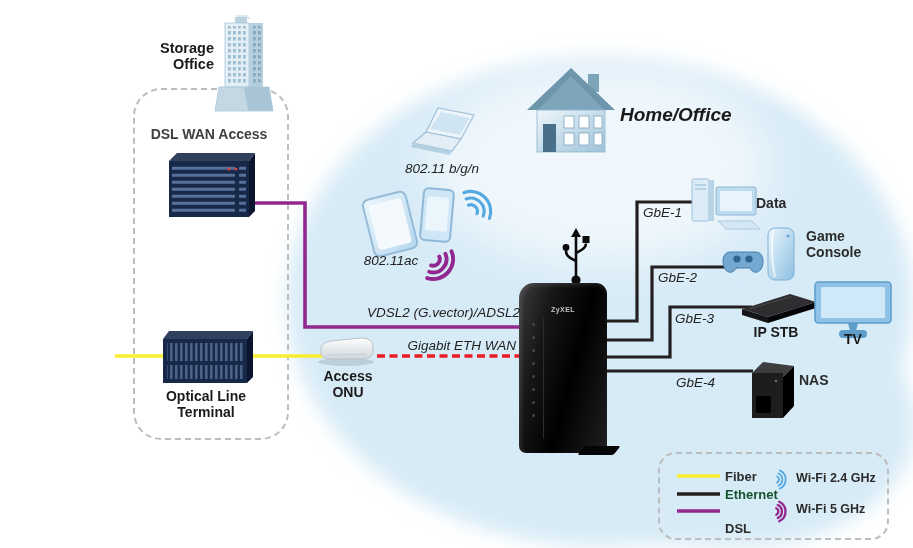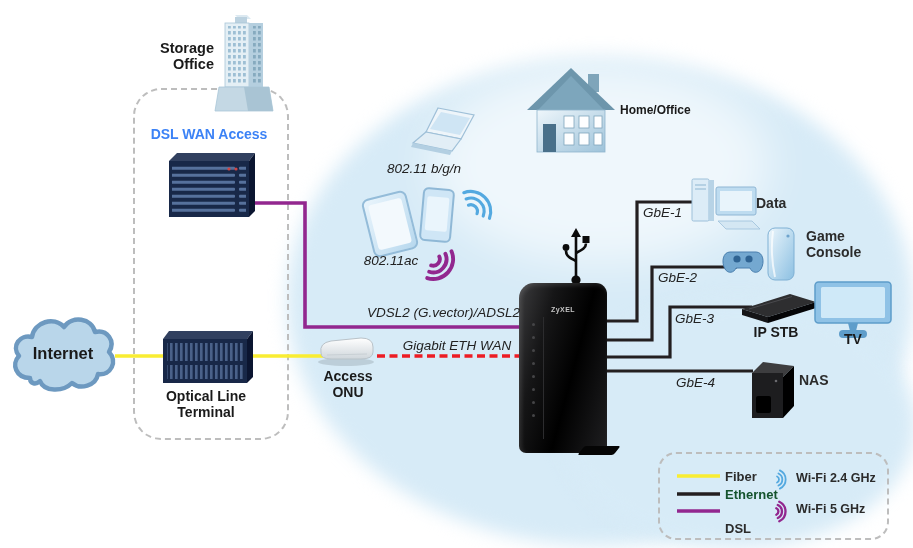--- a/index.html
+++ b/index.html
@@ -11,21 +11,21 @@
   .blob1{left:287px;top:56px;width:626px;height:490px;background:#d7ebf7;}
   .blob2{left:560px;top:300px;width:356px;height:248px;background:#d7ebf7;}
   .blob3{left:430px;top:64px;width:340px;height:200px;background:rgba(255,255,255,.6);filter:blur(22px);}
   
   .dashed-box{position:absolute;border:2.5px dashed #bdbdbd;background:transparent;z-index:1;}
   
   svg.lines{position:absolute;left:0;top:0;z-index:1;}
   .z2{z-index:2;}
   
   .lbl{position:absolute;z-index:3;font-weight:bold;font-size:14px;line-height:1.12;}
-  .lbl-blue{color:#3b82f6;}
+  .lbl-blue{color:#404040;}
   .lbl-it{position:absolute;z-index:3;font-style:italic;font-weight:500;font-size:13.5px;color:#222;}
   .pre{white-space:pre-line;}
   .tc{text-align:center;}
   .tr{text-align:right;}
   
   .router{position:absolute;left:519px;top:283px;width:88px;height:170px;z-index:2;
     background:linear-gradient(105deg,#3c3c3e 0%,#161617 28%,#000 58%,#1f1f21 100%);
     border-radius:15px 11px 7px 7px;box-shadow:inset 2px 2px 5px rgba(255,255,255,.14);}
   .router-brand{position:absolute;left:0;right:0;top:23px;text-align:center;font-size:7px;
     font-weight:bold;letter-spacing:.4px;color:#c4c4c4;}
@@ -61,28 +61,20 @@
   <svg class="lines" width="913" height="548">
     <path d="M115,356 H340" fill="none" stroke-width="3.5" stroke="#f9ed32"></path>
     <path d="M253,203 H305 V327 H522" fill="none" stroke-width="3.6" stroke="#92278f"></path>
     <path d="M377,356 H523" fill="none" stroke-width="3.6" stroke-dasharray="8 4.5" stroke="#ed1c24"></path>
     <path d="M604,321 H637 V202 H697" fill="none" stroke-width="3.2" stroke="#231f20"></path>
     <path d="M604,340 H652 V267 H737" fill="none" stroke-width="3.2" stroke="#231f20"></path>
     <path d="M604,357 H670 V307 H752" fill="none" stroke-width="3.2" stroke="#231f20"></path>
     <path d="M604,371 H753" fill="none" stroke-width="3.2" stroke="#231f20"></path>
   </svg>
 
-  <div class="abs z2" style="left:8px;top:308px;width:110px;height:92px;">
-    <svg width="110" height="92" viewBox="0 0 110 92">
-      <path d="M22,70 C8,70 3,56 11,48 C3,38 12,26 24,29 C26,14 46,8 56,19 C64,7 84,10 87,24
-               C99,21 108,33 101,44 C110,53 103,68 90,66 C88,78 72,82 64,75 C55,84 36,84 32,73
-               C28,77 22,76 22,70 Z" fill="#b9d6ea" stroke="#6d99c0" stroke-width="4.5" stroke-linejoin="round"></path>
-    </svg>
-    <div class="lbl tc" style="left:0;right:0;top:36px;font-size:16.5px;">Internet</div>
-  </div>
 
   <div class="lbl tr pre" style="left:138px;top:40px;width:76px;font-size:14.5px;">Storage
 Office</div>
   <div class="abs z2" style="left:213px;top:13px;">
     <svg width="62" height="106" viewBox="0 0 62 106">
       <defs>
         <pattern id="bw" width="5" height="6" patternUnits="userSpaceOnUse">
             <rect width="2.8" height="3.5" fill="#9dbfd4"></rect>
           </pattern>
         <pattern id="bw2" width="5" height="6" patternUnits="userSpaceOnUse">
@@ -144,31 +136,31 @@
         </linearGradient>
       </defs>
       <ellipse cx="31" cy="29" rx="28" ry="4" fill="rgba(0,0,0,0.12)"></ellipse>
       <path d="M6,20 Q4,10 16,8 L46,5 Q58,5 58,14 L58,19 Q58,26 46,26 L16,26 Q6,26 6,20 Z" fill="url(#onuGrad)" stroke="#b9c2c8" stroke-width="1"></path>
       <line x1="12" y1="22" x2="52" y2="21" stroke="#c8cfd4" stroke-width="1.2"></line>
     </svg>
   </div>
   <div class="lbl tc" style="left:306px;top:369px;width:84px;">Access ONU</div>
 
   <div class="lbl-it tr" style="left:352px;top:305px;width:168px;">VDSL2 (G.vector)/ADSL2</div>
-  <div class="lbl-it tr" style="left:398px;top:338px;width:118px;text-align:center;">Gigabit ETH WAN</div>
+  <div class="lbl-it tr" style="left:398px;top:338px;width:118px;">Gigabit ETH WAN</div>
 
   <div class="abs z2" style="left:408px;top:106px;">
     <svg width="74" height="54" viewBox="0 0 74 54">
       <polygon points="30,2 66,9 53,33 18,26" fill="#eef5fa" stroke="#9fc0d8" stroke-width="1.2"></polygon>
       <polygon points="33,6 62,12 52,29 22,23" fill="#cfe5f4"></polygon>
       <polygon points="18,26 53,33 44,45 5,37" fill="#e2eef6" stroke="#9fc0d8" stroke-width="1.2"></polygon>
       <polygon points="5,37 44,45 42,49 3,41" fill="#b3cfe2"></polygon>
     </svg>
   </div>
-  <div class="lbl-it tc" style="left:374px;top:161px;width:100px;">802.11 b/g/n</div>
+  <div class="lbl-it tc" style="left:392px;top:161px;width:100px;">802.11 b/g/n</div>
   <div class="abs z2" style="left:464px;top:175px;transform:rotate(-45deg);">
     <svg width="30" height="58" viewBox="0 0 24 48">
       <g fill="none" stroke-linecap="round" stroke-width="2.6" stroke="#54a9e0">
         <path d="M6.3,19 A5.5,5.5 0 0 1 6.3,29"></path>
         <path d="M8.6,14 A11,11 0 0 1 8.6,34"></path>
         <path d="M10.9,9 A16.5,16.5 0 0 1 10.9,39"></path>
       </g>
     </svg>
   </div>
 
@@ -199,21 +191,21 @@
       <rect x="13" y="48" width="68" height="42" fill="url(#houseGrad)" stroke="#8fb4cc" stroke-width="0.8"></rect>
       <rect x="40" y="54" width="10" height="12" fill="#fdfeff" stroke="#7fa5bc" stroke-width="0.8"></rect>
       <rect x="55" y="54" width="10" height="12" fill="#fdfeff" stroke="#7fa5bc" stroke-width="0.8"></rect>
       <rect x="70" y="54" width="8" height="12" fill="#fdfeff" stroke="#7fa5bc" stroke-width="0.8"></rect>
       <rect x="40" y="71" width="10" height="12" fill="#fdfeff" stroke="#7fa5bc" stroke-width="0.8"></rect>
       <rect x="55" y="71" width="10" height="12" fill="#fdfeff" stroke="#7fa5bc" stroke-width="0.8"></rect>
       <rect x="70" y="71" width="8" height="12" fill="#fdfeff" stroke="#7fa5bc" stroke-width="0.8"></rect>
       <rect x="19" y="62" width="13" height="28" fill="#49708a"></rect>
     </svg>
   </div>
-  <div class="lbl" style="left:620px;top:104px;width:110px;font-size:12px;">Home/Office</div>
+  <div class="lbl" style="left:620px;top:104px;width:110px;font-size:19px;font-style:italic;">Home/Office</div>
 
   <div class="abs z2" style="left:558px;top:228px;">
     <svg width="36" height="58" viewBox="0 0 36 58">
       <line x1="18" y1="8" x2="18" y2="49" stroke="#0b0b0b" stroke-width="2.6"></line>
       <polygon points="18,0 13,9 23,9" fill="#0b0b0b"></polygon>
       <path d="M18,33 C12,30 8,28 8,23" fill="none" stroke="#0b0b0b" stroke-width="2.6"></path>
       <circle cx="8" cy="19.5" r="3.4" fill="#0b0b0b"></circle>
       <path d="M18,25 C24,22 28,20 28,15.5" fill="none" stroke="#0b0b0b" stroke-width="2.6"></path>
       <rect x="24.5" y="8" width="7" height="7" fill="#0b0b0b"></rect>
       <circle cx="18" cy="52" r="4.6" fill="#0b0b0b"></circle>

